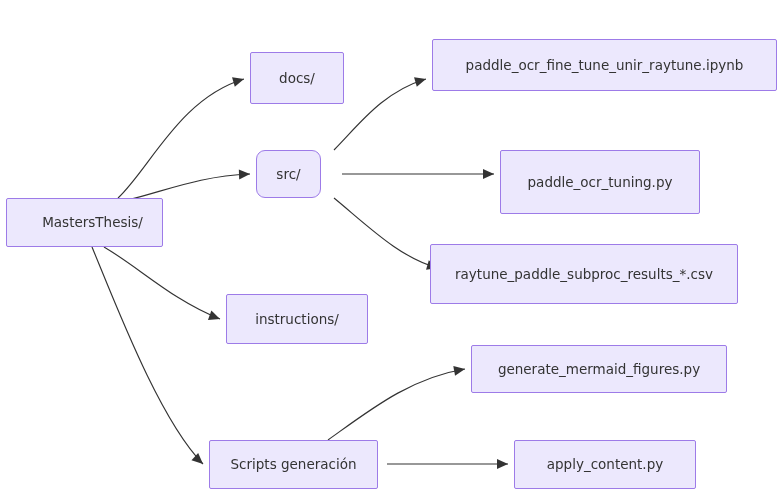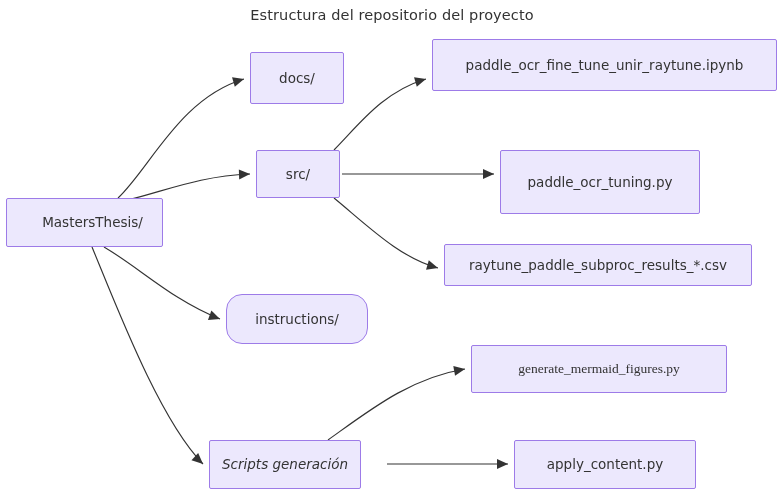--- a/index.html
+++ b/index.html
@@ -66,21 +66,20 @@
   .edge-arrow {
     fill: #333333;
     stroke: none;
   }
 </style>
 </head>
 <body>
 
 <div id="diagram-root">
 
-  <div class="diagram-title">Estructura del repositorio del proyecto</div>
 
   <svg id="edge-layer" viewBox="0 0 784 503" width="784" height="503">
       <path class="edge-path" d="M 118,198 C 150,168 180,98 244,79"></path>
       <path class="edge-path" d="M 128,200 C 168,190 200,176 250,174"></path>
       <path class="edge-path" d="M 104,247 C 140,268 172,300 220,319"></path>
       <path class="edge-path" d="M 92,247 C 118,310 160,420 203,464"></path>
       <path class="edge-path" d="M 334,150 C 358,126 382,92 426,79"></path>
       <path class="edge-path" d="M 342,174 L 494,174"></path>
       <path class="edge-path" d="M 334,198 C 368,226 400,258 438,268"></path>
       <path class="edge-path" d="M 328,440 C 370,410 410,378 465,369"></path>
@@ -114,39 +113,39 @@
       </g>
     </svg>
 
   <div id="node-layer">
       <div class="node" style="left: 6px; top: 198px; width: 157px; height: 49px; padding-left: 24px;">
         <span class="node-label">MastersThesis/</span>
       </div>
       <div class="node" style="left: 250px; top: 52px; width: 94px; height: 52px;">
         <span class="node-label">docs/</span>
       </div>
-      <div class="node" style="left: 256px; top: 150px; width: 84px; height: 48px;">
+      <div class="node" style="left: 256px; top: 150px; width: 65px; height: 48px; border-radius: 9px;">
         <span class="node-label">src/</span>
       </div>
-      <div class="node" style="left: 226px; top: 294px; width: 142px; height: 50px; border-radius: 16px;">
+      <div class="node" style="left: 226px; top: 294px; width: 142px; height: 50px;">
         <span class="node-label">instructions/</span>
       </div>
-      <div class="node" style="left: 209px; top: 440px; width: 152px; height: 49px; font-style: italic;">
+      <div class="node" style="left: 209px; top: 440px; width: 169px; height: 49px;">
         <span class="node-label">Scripts generación</span>
       </div>
       <div class="node" style="left: 432px; top: 39px; width: 345px; height: 52px;">
         <span class="node-label">paddle_ocr_fine_tune_unir_raytune.ipynb</span>
       </div>
       <div class="node" style="left: 500px; top: 150px; width: 200px; height: 64px;">
         <span class="node-label">paddle_ocr_tuning.py</span>
       </div>
-      <div class="node" style="left: 444px; top: 244px; width: 308px; height: 42px;">
+      <div class="node" style="left: 430px; top: 244px; width: 308px; height: 60px;">
         <span class="node-label">raytune_paddle_subproc_results_*.csv</span>
       </div>
-      <div class="node" style="left: 471px; top: 345px; width: 256px; height: 48px; font-family: Liberation Serif, serif;">
+      <div class="node" style="left: 471px; top: 345px; width: 256px; height: 48px;">
         <span class="node-label">generate_mermaid_figures.py</span>
       </div>
       <div class="node" style="left: 514px; top: 440px; width: 182px; height: 49px;">
         <span class="node-label">apply_content.py</span>
       </div>
     </div>
 
 </div>
 
 </body></html>

